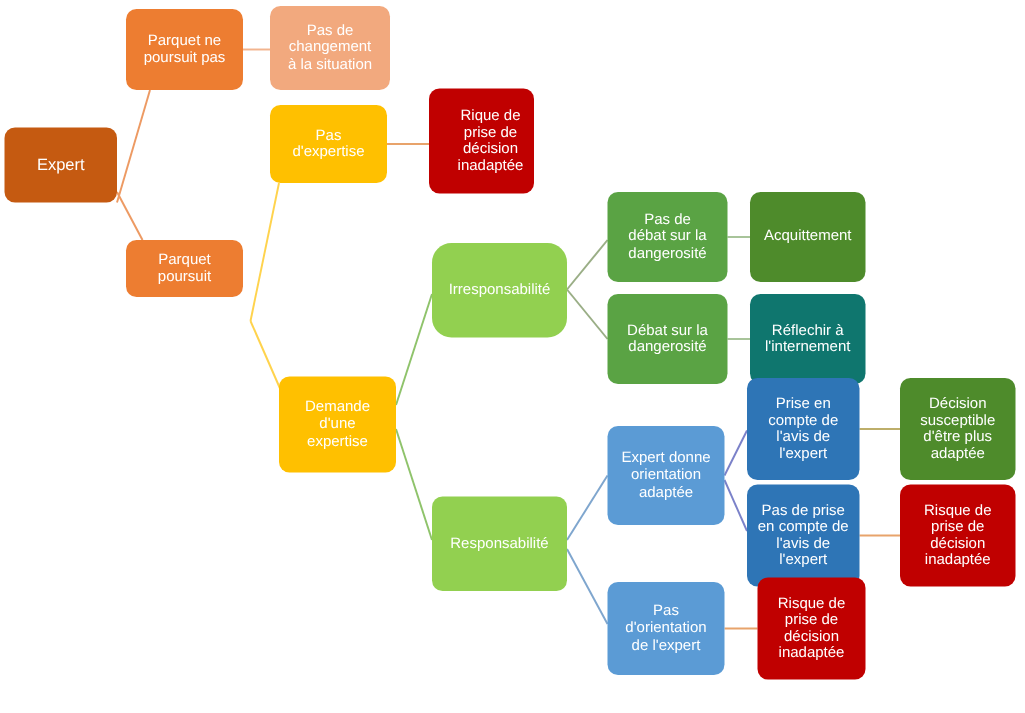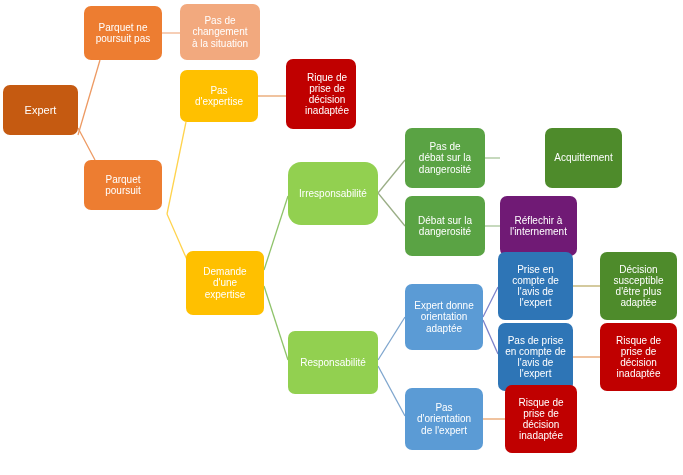--- a/index.html
+++ b/index.html
@@ -67,40 +67,40 @@
       <line x1="573" y1="357" x2="600" y2="357" stroke="#E8A36B" stroke-width="1.3"></line>
       <line x1="483" y1="419" x2="505" y2="419" stroke="#E8A36B" stroke-width="1.3"></line>
     </svg>
   <div id="nodes">
       <div class="node" style="left: 3px; top: 85px; width: 75px; height: 50px; background: rgb(197, 90, 17); font-size: 11px;">Expert</div>
       <div class="node" style="left: 84px; top: 6px; width: 78px; height: 54px; background: rgb(237, 125, 49); font-size: 10px;">Parquet ne
 poursuit pas</div>
       <div class="node" style="left: 180px; top: 4px; width: 80px; height: 56px; background: rgb(242, 169, 126); font-size: 10px;">Pas de
 changement
 à la situation</div>
-      <div class="node" style="left: 84px; top: 160px; width: 78px; height: 50px; background: rgb(237, 125, 49); font-size: 10px;">Parquet
+      <div class="node" style="left: 84px; top: 160px; width: 78px; height: 38px; background: rgb(237, 125, 49); font-size: 10px;">Parquet
 poursuit</div>
       <div class="node" style="left: 180px; top: 70px; width: 78px; height: 52px; background: rgb(255, 192, 0); font-size: 10px;">Pas
 d'expertise</div>
       <div class="node" style="left: 286px; top: 59px; width: 70px; height: 70px; background: rgb(192, 0, 0); font-size: 10px; padding-left: 15px;">Rique de
 prise de
 décision
 inadaptée</div>
       <div class="node" style="left: 186px; top: 251px; width: 78px; height: 64px; background: rgb(255, 192, 0); font-size: 10px;">Demande
 d'une
 expertise</div>
       <div class="node" style="left: 288px; top: 162px; width: 90px; height: 63px; background: rgb(146, 208, 80); font-size: 10px; border-radius: 13px;">Irresponsabilité</div>
       <div class="node" style="left: 288px; top: 331px; width: 90px; height: 63px; background: rgb(146, 208, 80); font-size: 10px;">Responsabilité</div>
       <div class="node" style="left: 405px; top: 128px; width: 80px; height: 60px; background: rgb(90, 163, 68); font-size: 10px;">Pas de
 débat sur la
 dangerosité</div>
-      <div class="node" style="left: 500px; top: 128px; width: 77px; height: 60px; background: rgb(78, 139, 43); font-size: 10px; margin-left: 45px;">Acquittement</div>
+      <div class="node" style="left: 500px; top: 128px; width: 77px; height: 60px; background: rgb(78, 139, 43); font-size: 10px;">Acquittement</div>
       <div class="node" style="left: 405px; top: 196px; width: 80px; height: 60px; background: rgb(90, 163, 68); font-size: 10px;">Débat sur la
 dangerosité</div>
-      <div class="node" style="left: 500px; top: 196px; width: 77px; height: 60px; background: #701a75; font-size: 10px;">Réflechir à
+      <div class="node" style="left: 500px; top: 196px; width: 77px; height: 60px; background: #0f766e; font-size: 10px;">Réflechir à
 l'internement</div>
       <div class="node" style="left: 405px; top: 284px; width: 78px; height: 66px; background: rgb(91, 155, 213); font-size: 10px;">Expert donne
 orientation
 adaptée</div>
       <div class="node" style="left: 498px; top: 252px; width: 75px; height: 68px; background: rgb(46, 117, 182); font-size: 10px; text-align: center;">Prise en
 compte de
 l'avis de
 l'expert</div>
       <div class="node" style="left: 600px; top: 252px; width: 77px; height: 68px; background: rgb(78, 139, 43); font-size: 10px;">Décision
 susceptible

